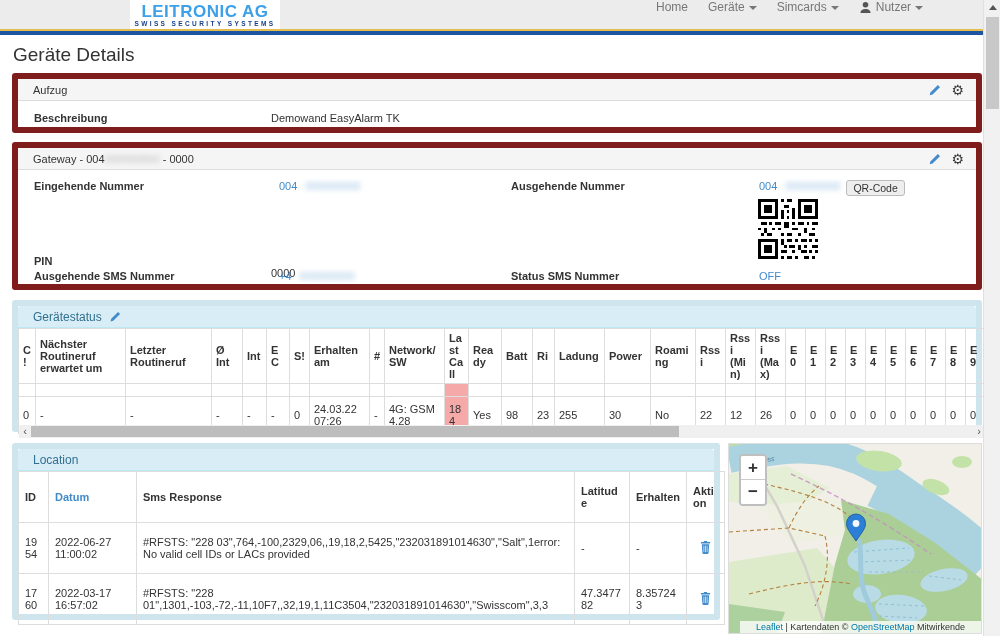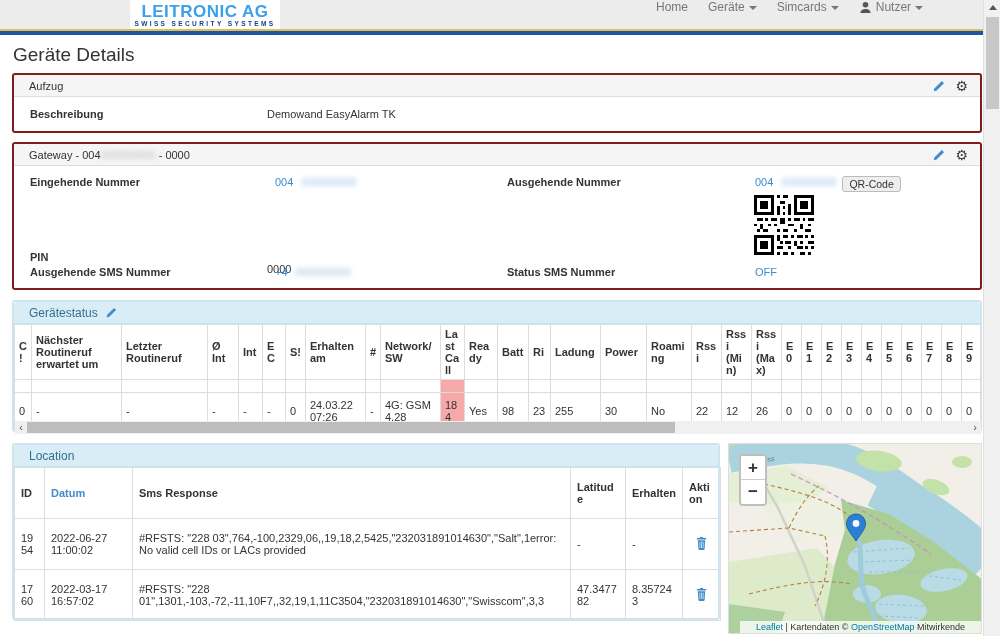--- a/index.html
+++ b/index.html
@@ -18,21 +18,21 @@
   .nav{position:absolute;left:622px;top:0;height:29px;display:flex;align-items:flex-start;gap:20px;
        font-size:12px;color:#777;margin-left:34px;}
   .nav-item{display:flex;align-items:center;gap:4px;cursor:pointer;}
   .caret{width:0;height:0;border-left:4px solid transparent;border-right:4px solid transparent;
          border-top:4px solid #777;margin-top:1px;}
   .user-ic{display:inline-block;line-height:0;}
 
   
   .page-title{position:absolute;left:13px;top:44px;font-size:19px;color:#333;}
 
-  .panel{position:absolute;background:#fff;border:2px solid #7f1d1d;border-radius:3px;}
+  .panel{position:absolute;background:#fff;border:6px solid #7f1d1d;border-radius:3px;}
   .panel-hd{height:22px;background:#f5f5f5;border-bottom:1px solid #ddd;font-size:11px;color:#333;
             display:flex;align-items:center;padding:0 8px 0 15px;border-radius:3px 3px 0 0;position:relative;}
   .panel-hd.info{background:#d9edf7;border-bottom:1px solid #bce8f1;color:#31708f;font-size:12px;}
   .hd-icons{position:absolute;right:12px;top:0;height:22px;display:flex;align-items:center;gap:10px;}
   .pencil{display:inline-block;line-height:0;cursor:pointer;}
   .gear{font-size:14px;color:#3a3a3a;line-height:14px;cursor:pointer;}
 
   .lbl{font-weight:bold;font-size:11px;color:#333;position:absolute;}
   .val{font-size:11px;color:#333;position:absolute;}
   .link{color:#428bca;text-decoration:none;cursor:pointer;margin-left:8px;}

